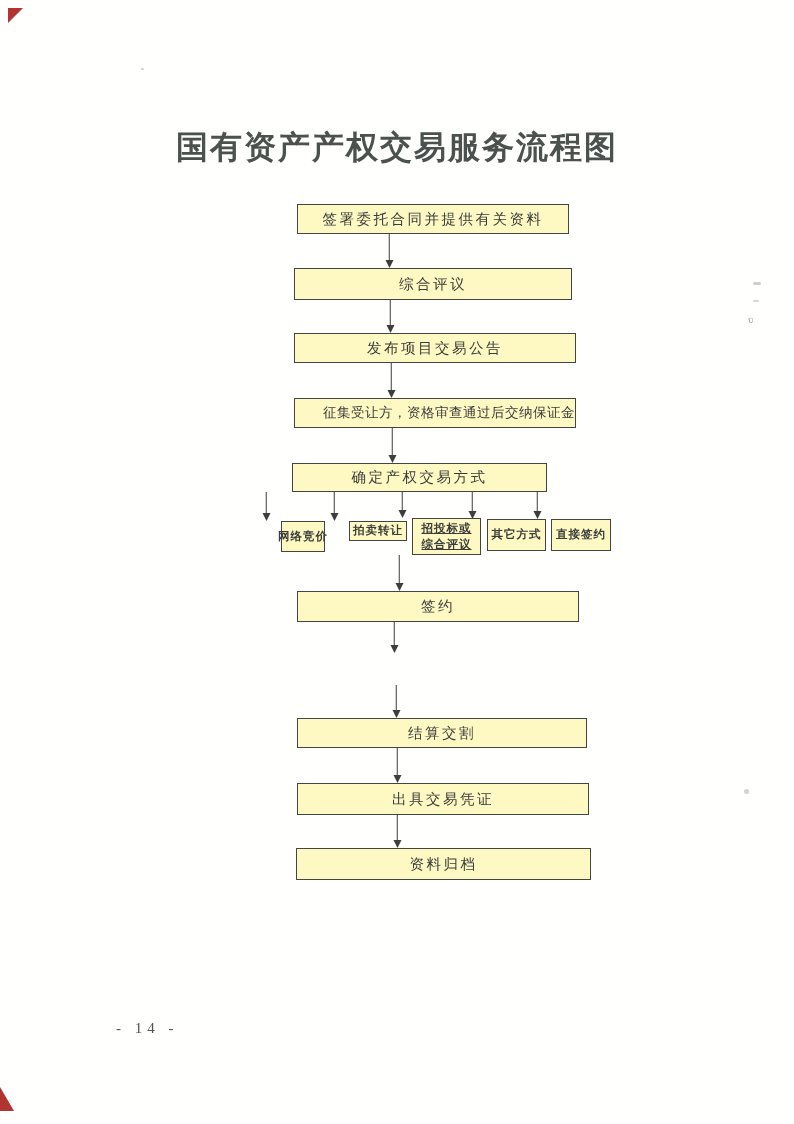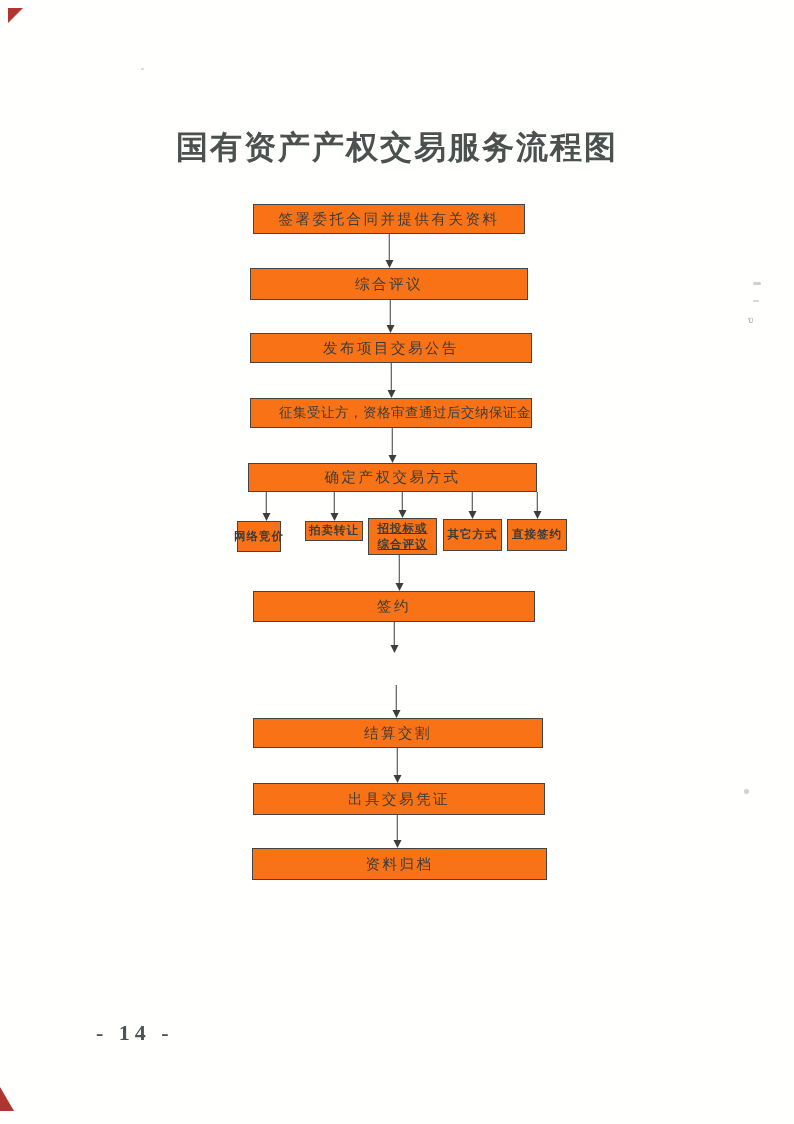--- a/index.html
+++ b/index.html
@@ -24,26 +24,27 @@
     text-align: center;
     font-size: 32px;
     font-weight: bold;
     letter-spacing: 2px;
     color: #4a514e;
   }
   .box {
     position: absolute;
     box-sizing: border-box;
     border: 1.5px solid #424542;
-    background: #f97316;
+    background: #fef9c3;
     display: flex;
     align-items: center;
     justify-content: center;
     text-align: center;
     white-space: nowrap;
+    margin-left: 44px;
   }
   .step {
     font-size: 14.5px;
     letter-spacing: 2.5px;
     color: #3a3c3b;
   }
   .step.tight {
     font-size: 13.5px;
     letter-spacing: 0.5px;
   }
@@ -77,26 +78,25 @@
     transform: translateX(-50%);
     bottom: 0;
     width: 0;
     height: 0;
     border-left: 4.5px solid transparent;
     border-right: 4.5px solid transparent;
     border-top: 8.5px solid #3c3e3d;
   }
   .page-number {
     position: absolute;
-    left: 96px;
+    left: 116px;
     top: 1020px;
-    font-size: 22px;
+    font-size: 15px;
     letter-spacing: 5px;
     color: #4c5553;
-    font-weight: bold;
   }
   .red-mark {
     position: absolute;
     width: 0;
     height: 0;
   }
   .red-mark.top-left {
     left: 8px;
     top: 8px;
     border-top: 15px solid #b23430;
@@ -145,21 +145,21 @@
   <div class="title">国有资产产权交易服务流程图</div>
 
   <div class="box step" style="left:253px; top:204px; width:272px; height:30px;">签署委托合同并提供有关资料</div>
 
   <div class="box step" style="left:250px; top:268px; width:278px; height:32px;">综合评议</div>
 
   <div class="box step" style="left:250px; top:333px; width:282px; height:30px;">发布项目交易公告</div>
 
   <div class="box step tight" style="left:250px; top:398px; width:282px; height:30px;padding-left:28px;">征集受让方，资格审查通过后交纳保证金</div>
 
-  <div class="box step" style="left:248px; top:463px; width:289px; height:29px;">确定产权交易方式</div>
+  <div class="box step" style="left:248px; top:463px; width:255px; height:29px;">确定产权交易方式</div>
 
   <div class="box method" style="left:237px; top:521px; width:44px; height:31px;">网络竞价</div>
 
   <div class="box method" style="left:305px; top:521px; width:58px; height:20px;">拍卖转让</div>
 
   <div class="box method" style="left:368px; top:518px; width:69px; height:37px;text-decoration:underline;">
     <span>招投标或</span>
     <span>综合评议</span>
   </div>
 

